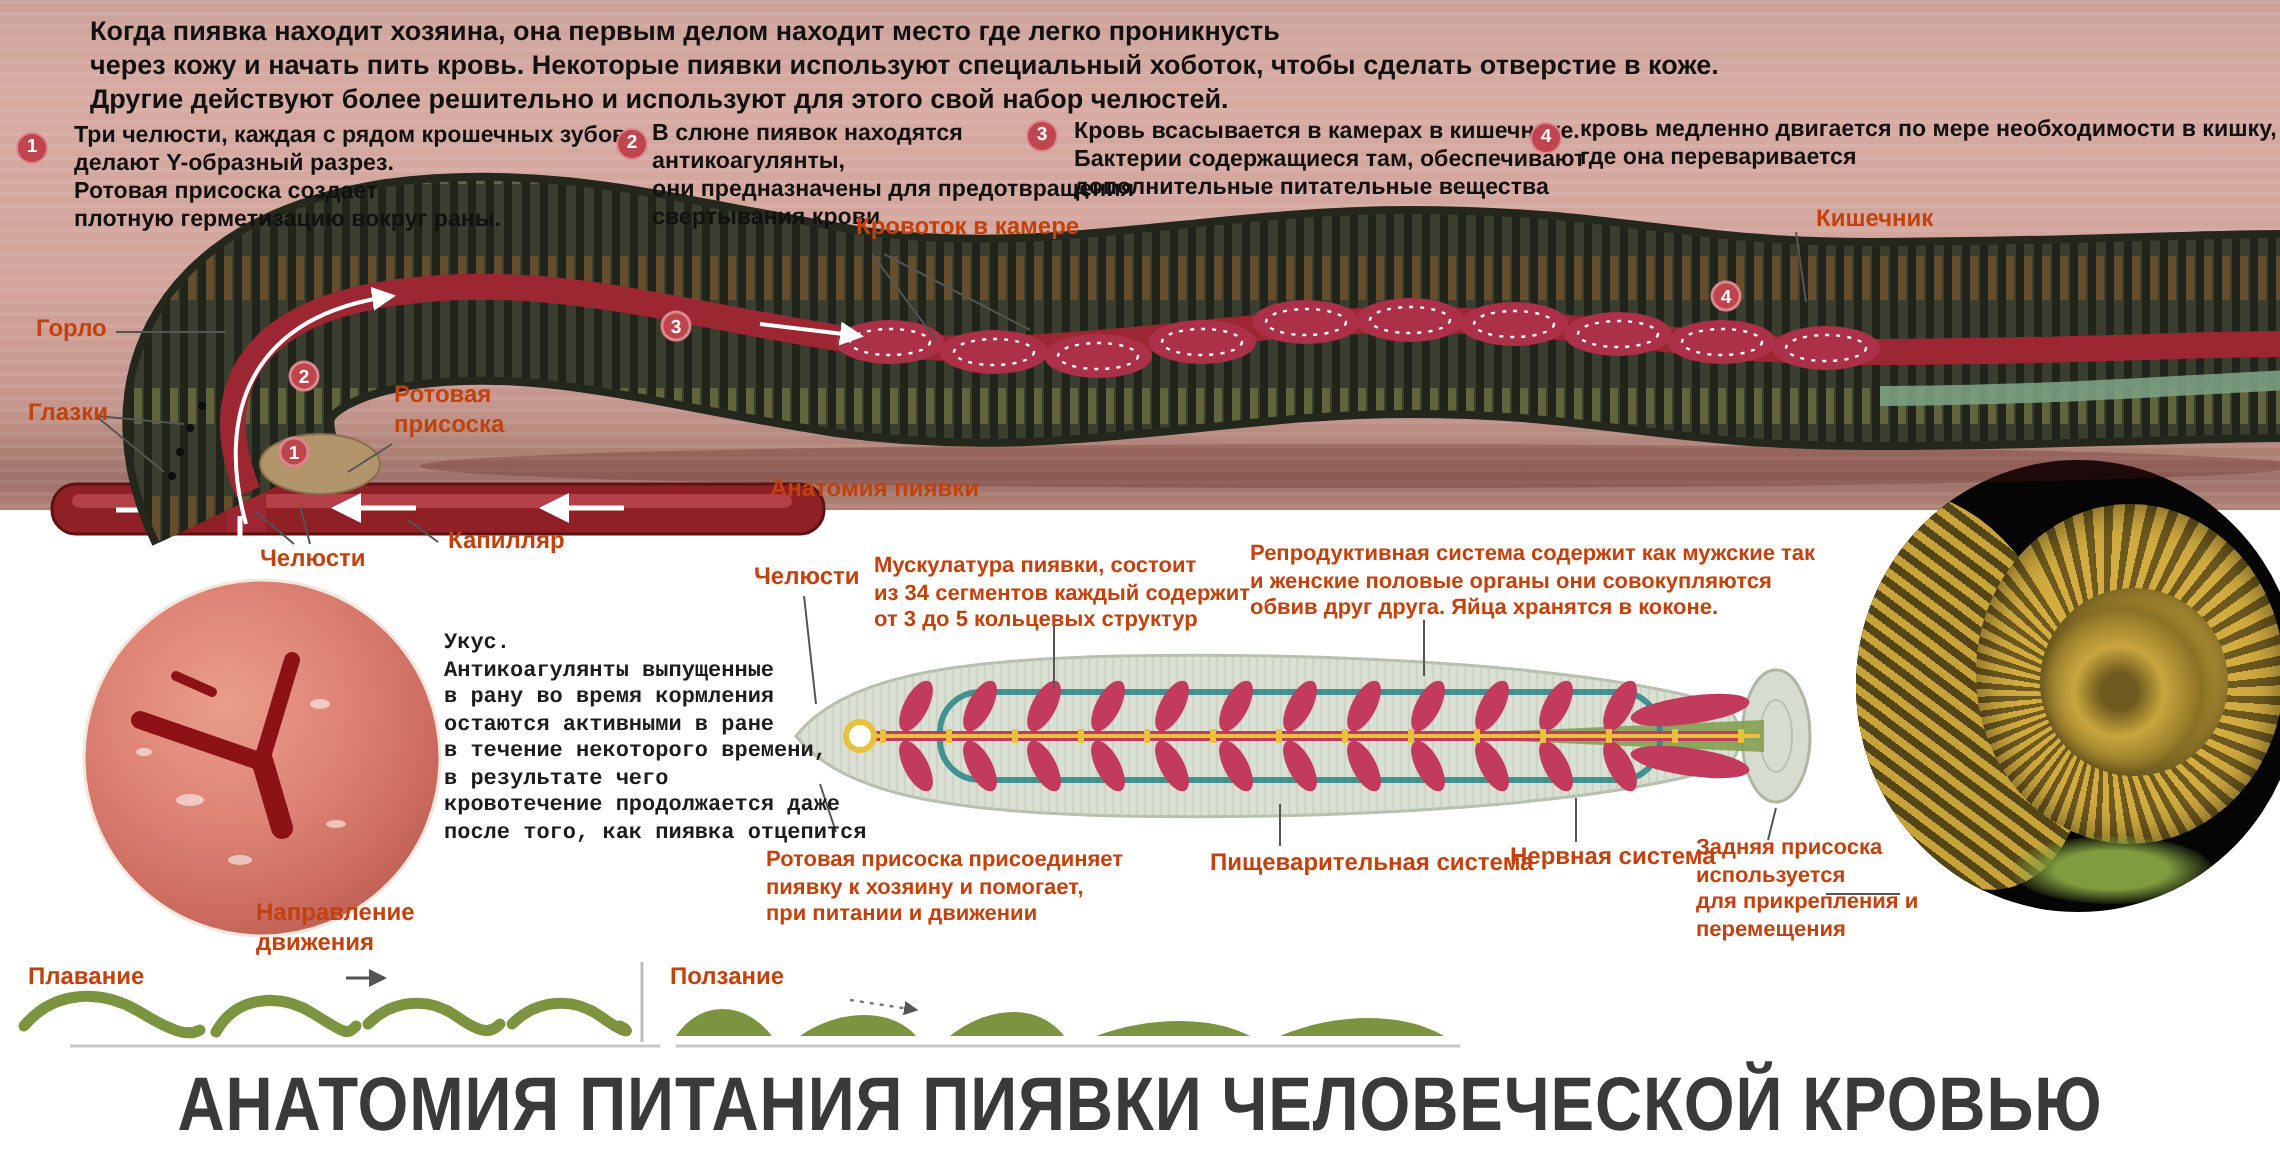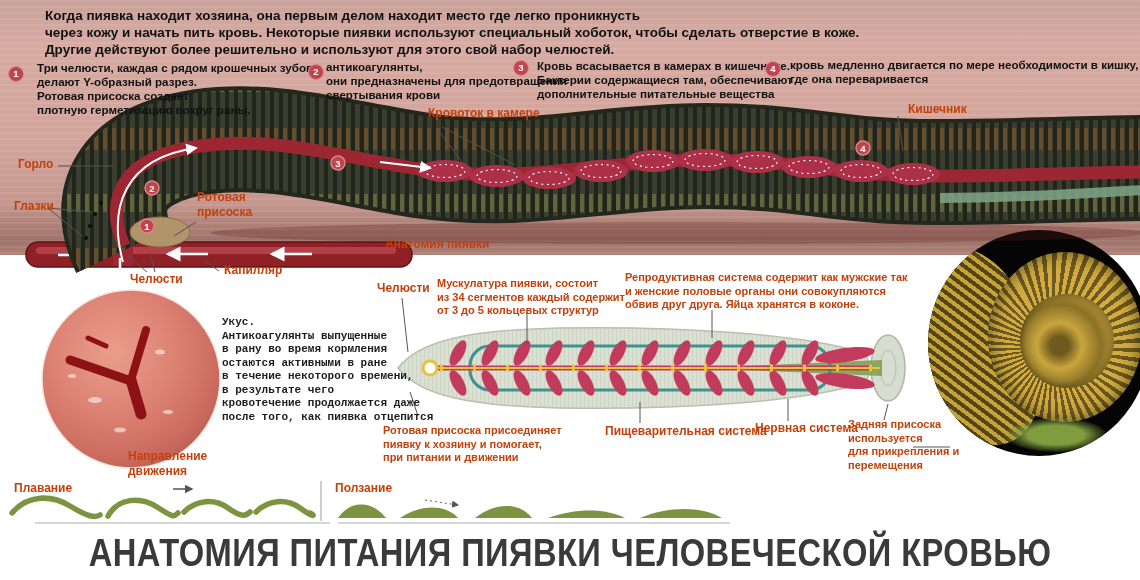--- a/index.html
+++ b/index.html
@@ -245,20 +245,21 @@
 
   <div class="abs badge" style="left:8px;top:66px;">1</div>
   <div class="abs callout" style="left:37px;top:61px;">
     <div class="ln">Три челюсти, каждая с рядом крошечных зубов</div>
       <div class="ln">делают Y-образный разрез.</div>
     <div class="ln">Ротовая присоска создает</div>
       <div class="ln">плотную герметизацию вокруг раны.</div>
   </div>
   <div class="abs badge" style="left:308px;top:64px;">2</div>
   <div class="abs callout" style="left:326px;top:60px;">
+    <div class="ln">В слюне пиявок находятся</div>
       <div class="ln">антикоагулянты,</div>
     <div class="ln">они предназначены для предотвращения</div>
       <div class="ln">свертывания крови</div>
   </div>
   <div class="abs badge" style="left:513px;top:60px;">3</div>
   <div class="abs callout" style="left:537px;top:59px;">
     <div class="ln">Кровь всасывается в камерах в кишечнике.</div>
       <div class="ln">Бактерии содержащиеся там, обеспечивают</div>
     <div class="ln">дополнительные питательные вещества</div>
   </div>

